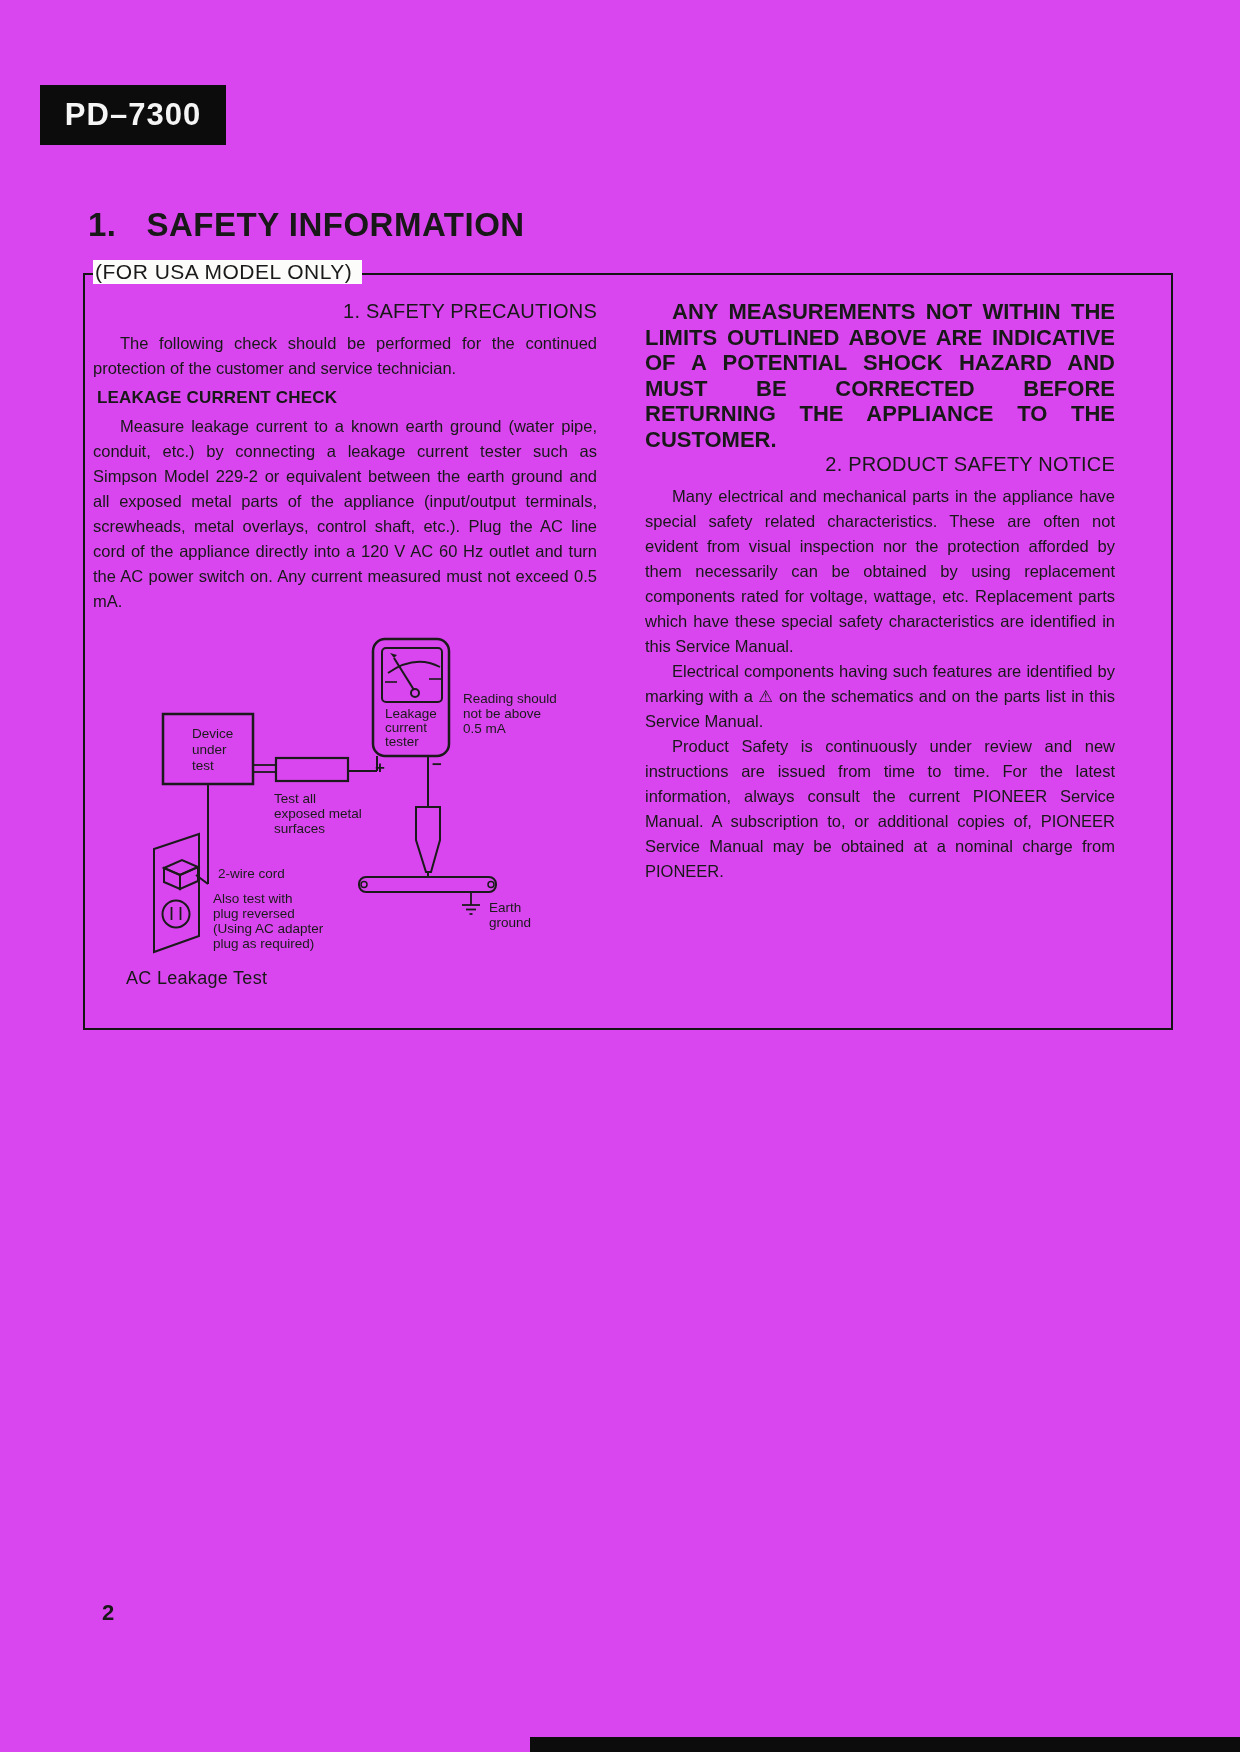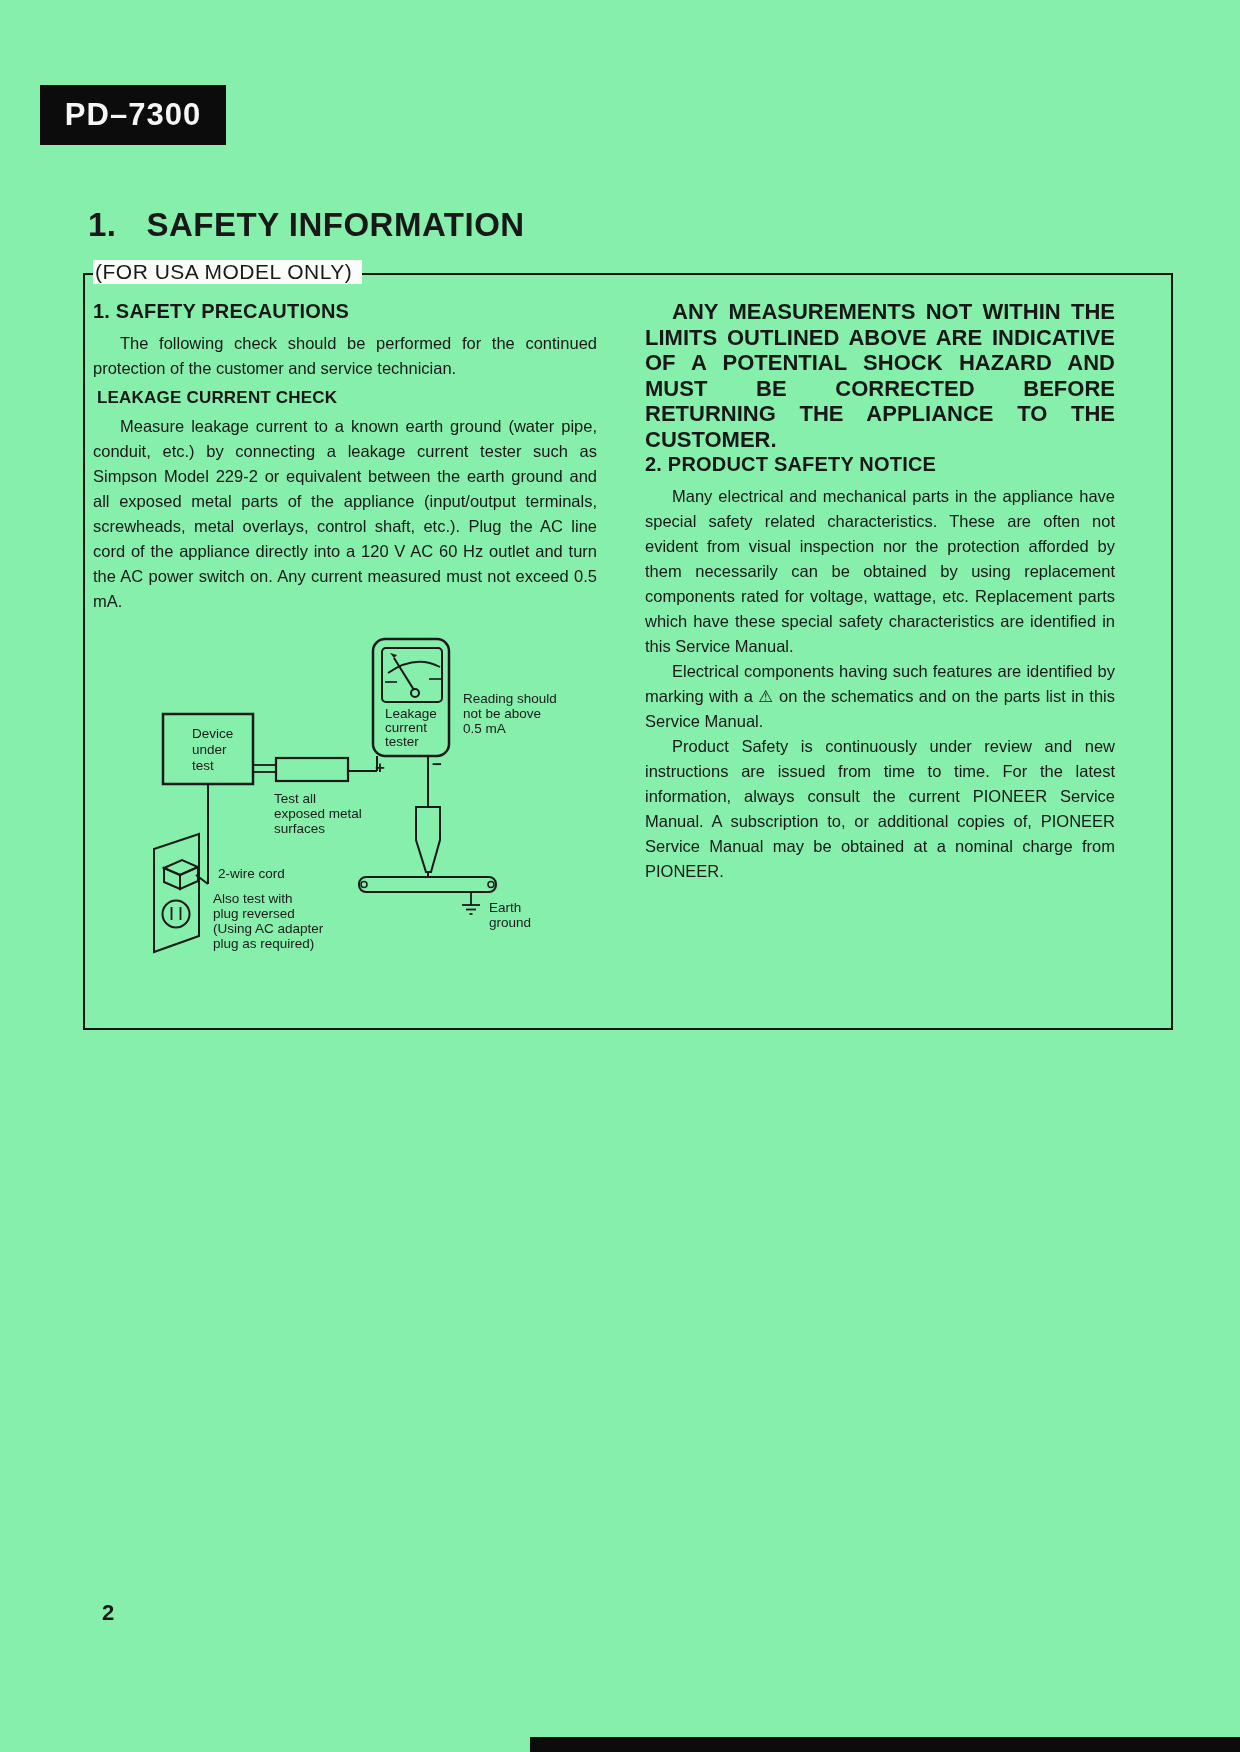--- a/index.html
+++ b/index.html
@@ -1,19 +1,19 @@
 <!DOCTYPE html>
 <html><head>
 <meta charset="utf-8">
 <style>
   html,body{margin:0;padding:0;background:#e8e8e8;}
   #page{
     position:relative;
     width:1240px;height:1752px;
-    background:#86efac;
+    background:#d946ef;
     font-family:"Liberation Sans", sans-serif;
     color:#181818;
     overflow:hidden;
     margin:0 auto;
   }
   .model-badge{
     position:absolute;left:40px;top:85px;
     width:186px;height:60px;
     background:#0c0c0c;color:#f5f5f5;
     display:flex;align-items:center;justify-content:center;
@@ -33,21 +33,21 @@
   .box-label{
     position:absolute;left:8px;top:-15px;
     background:#fcfcfb;
     padding:0 10px 0 2px;
     font-size:21px;letter-spacing:0.5px;color:#1a1a1a;
   }
   .col{position:absolute;top:24px;}
   .col-left{left:8px;width:504px;}
   .col-right{left:560px;width:470px;}
   .sec-heading{
-    font-size:20px;font-weight:bold;margin:0 0 7px 0;letter-spacing:0.2px;
+    font-size:20px;font-weight:normal;margin:0 0 7px 0;letter-spacing:0.2px;text-align:right;
   }
   .body-text{font-size:16.5px;line-height:25px;}
   .body-text p{margin:0;text-indent:27px;text-align:justify;}
   .sub-heading{
     font-size:17px;font-weight:bold;margin:4px;line-height:25px;letter-spacing:0.2px;
   }
   .warning-para{
     margin:0 0 42px 0;
     font-size:22px;font-weight:bold;line-height:25.5px;
     text-align:justify;text-indent:0;
@@ -170,20 +170,21 @@
           </g>
           <g>
             <line x1="345" y1="258" x2="345" y2="271" stroke-width="1.8"></line>
             <line x1="336" y1="271" x2="354" y2="271" stroke-width="1.8"></line>
             <line x1="340" y1="275.5" x2="350" y2="275.5" stroke-width="1.8"></line>
             <line x1="343.5" y1="280" x2="346.5" y2="280" stroke-width="1.8"></line>
           </g>
           <text x="363" y="278" stroke="none" fill="#1a1a1a">Earth</text>
           <text x="363" y="293" stroke="none" fill="#1a1a1a">ground</text>
         </svg>
+        <p class="diagram-caption">AC Leakage Test</p>
       </div>
     </div>
 
     <div class="col col-right body-text">
       <p class="warning-para">ANY MEASUREMENTS NOT WITHIN THE LIMITS OUTLINED ABOVE ARE INDICATIVE OF A POTENTIAL SHOCK HAZARD AND MUST BE CORRECTED BEFORE RETURNING THE APPLIANCE TO THE CUSTOMER.</p>
       <h2 class="sec-heading">2. PRODUCT SAFETY NOTICE</h2>
       <p>Many electrical and mechanical parts in the appliance have special safety related characteristics. These are often not evident from visual inspection nor the protection afforded by them necessarily can be obtained by using replacement components rated for voltage, wattage, etc. Replacement parts which have these special safety characteristics are identified in this Service Manual.</p>
       <p>Electrical components having such features are identified by marking with a ⚠ on the schematics and on the parts list in this Service Manual.</p>
       <p>Product Safety is continuously under review and new instructions are issued from time to time. For the latest information, always consult the current PIONEER Service Manual. A subscription to, or additional copies of, PIONEER Service Manual may be obtained at a nominal charge from PIONEER.</p>
     </div>

